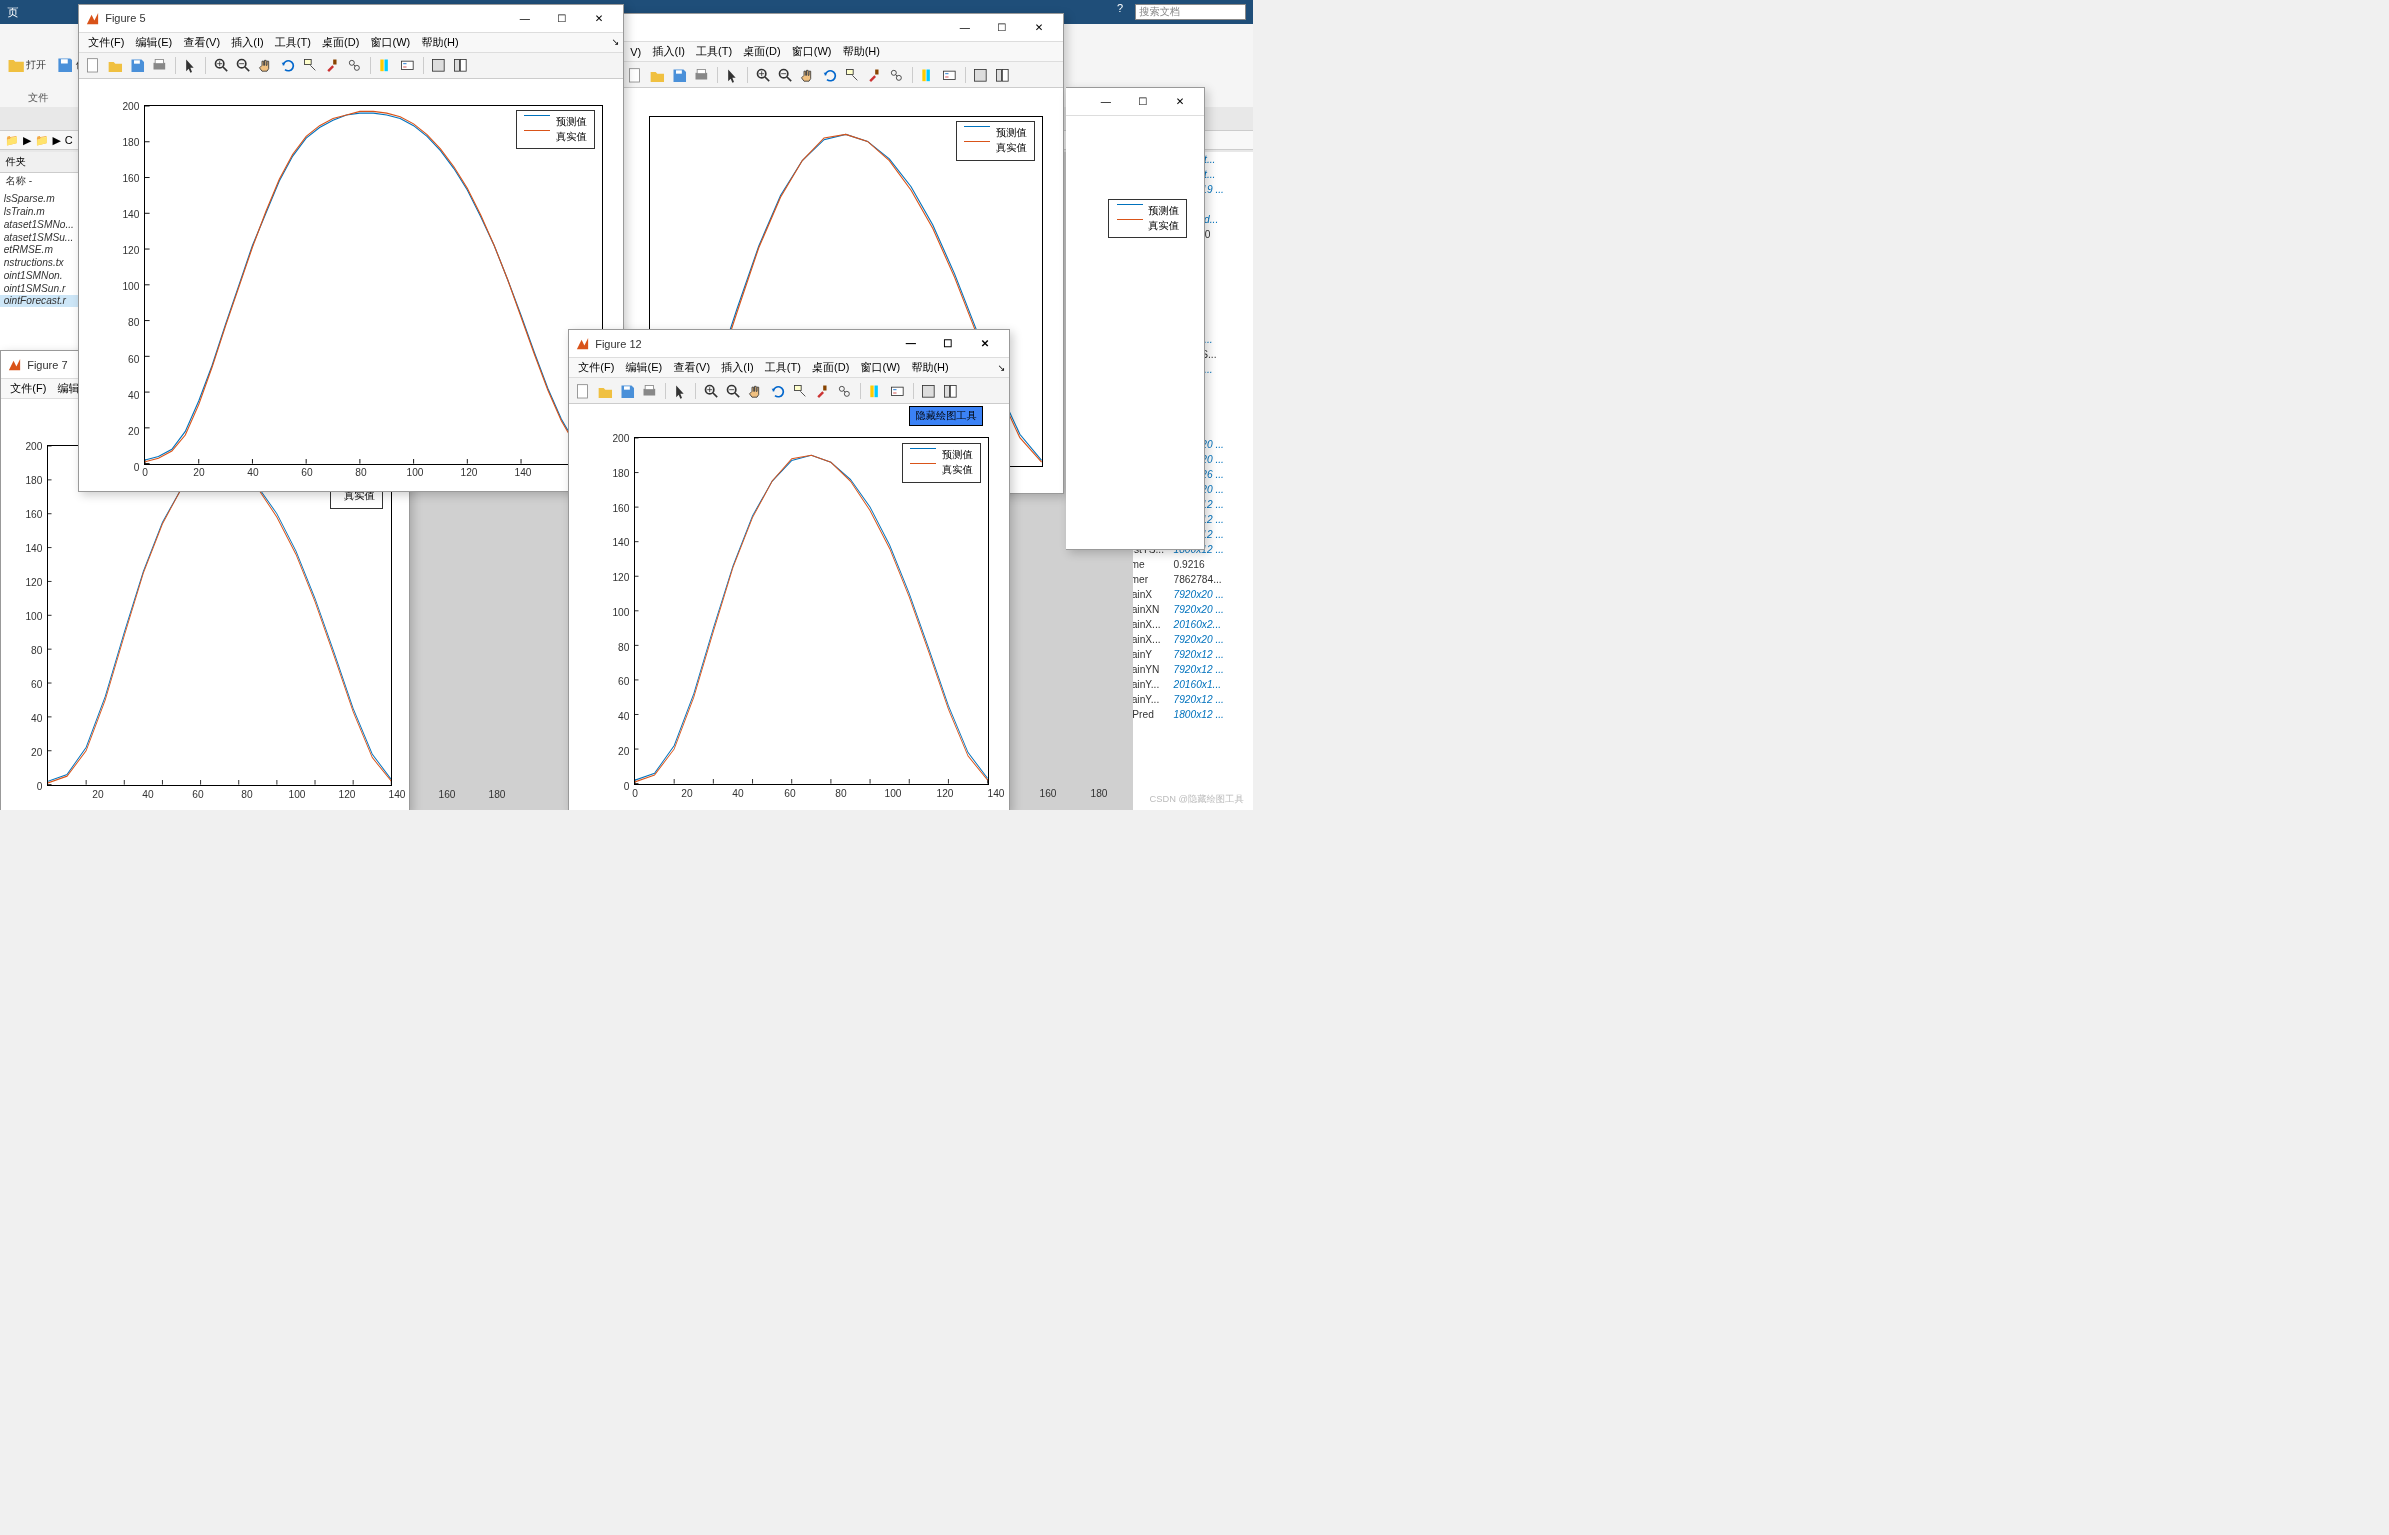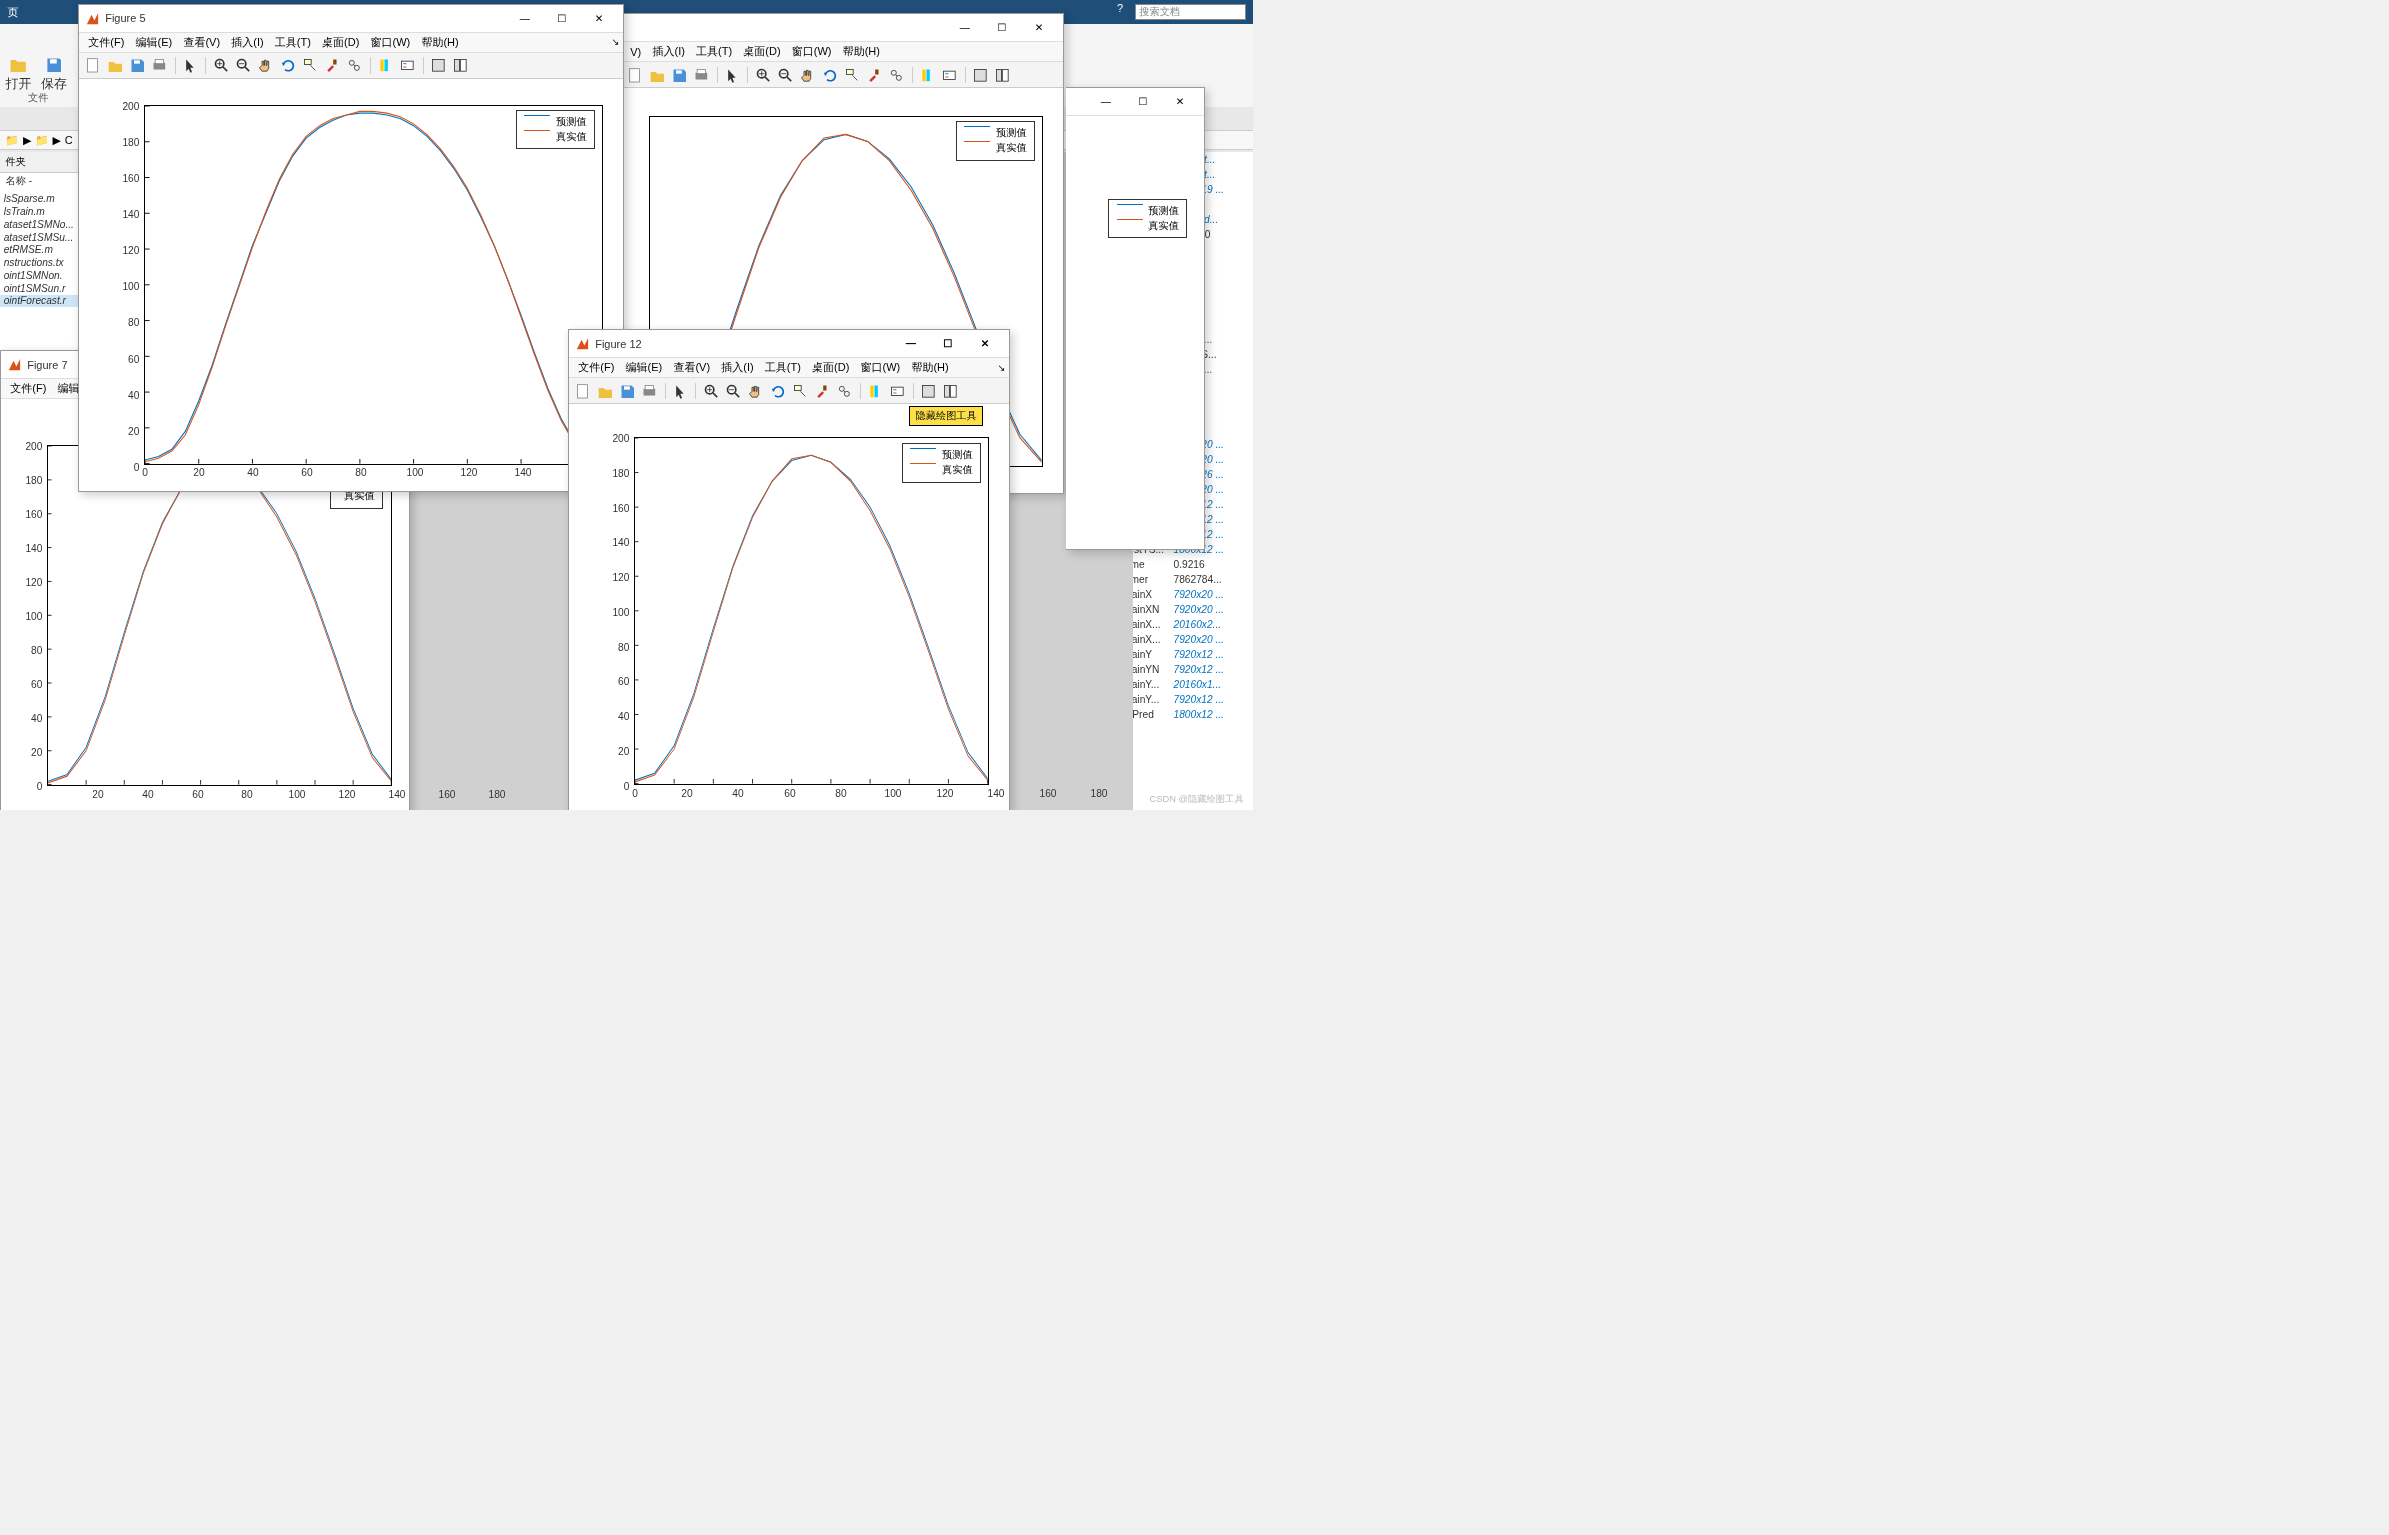--- a/index.html
+++ b/index.html
@@ -4,21 +4,21 @@
 <style>
   * { box-sizing: border-box; margin: 0; padding: 0; }
   body { font-family: "Microsoft YaHei", Arial, sans-serif; font-size: 11px; background: #f0f0f0; width: 1253px; height: 810px; overflow: hidden; position: relative; }
   
   
   .matlab-bg { position: absolute; inset: 0; background: linear-gradient(#1a3a5c 0 37px, #e8e8e8 37px 100%); }
   .matlab-ribbon { position: absolute; top: 0; left: 0; right: 0; height: 111px; background: #f5f5f5; }
   .matlab-tabs { position: absolute; top: 0; left: 0; right: 0; height: 24px; background: #1f4e79; color: #fff; display: flex; align-items: center; padding-left: 7.4px; gap: 11px; }
   .matlab-search { position: absolute; top: 3.7px; right: 7.4px; width: 111px; height: 16.7px; background: #fff; border: 0.9px solid #888; font-size: 10.2px; padding: 0 3.7px; color: #888; }
   .matlab-ribbon-icons { position: absolute; top: 31px; left: 5.6px; display: flex; gap: 9.3px; }
-  .rib-btn { display: flex; flex-direction: column; align-items: center; font-size: 13px; color: #333; }
+  .rib-btn { display: flex; flex-direction: row; align-items: center; font-size: 10px; color: #333; }
   .rib-btn svg { width: 20.4px; height: 20.4px; }
   .matlab-addr { position: absolute; top: 130px; left: 0; right: 0; height: 20.4px; background: #f8f8f8; border-top: 0.9px solid #ccc; border-bottom: 0.9px solid #ccc; display: flex; align-items: center; padding-left: 5.6px; gap: 3.7px; }
   
   .left-panel { position: absolute; top: 152px; left: 0; width: 83px; bottom: 0; background: #fff; border-right: 0.9px solid #ccc; font-size: 10.2px; }
   .left-panel-title { padding: 2.8px 5.6px; background: #f0f0f0; border-bottom: 0.9px solid #ccc; }
   .left-panel-sub { padding: 1.9px 5.6px; color: #333; }
   .file-list { padding: 1.9px 0; font-style: italic; }
   .file-item { padding: 0.9px 3.7px; white-space: nowrap; overflow: hidden; color: #333; }
   .file-item.sel { background: #cde6f7; }
   
@@ -49,21 +49,21 @@
   .plot-axes { position: absolute; border: 0.9px solid #000; }
   .plot-svg { width: 100%; height: 100%; }
   .xtick, .ytick { position: absolute; font-size: 10.2px; color: #333; }
   .ytick { right: 100%; margin-right: 5.6px; transform: translateY(-50%); }
   .xtick { top: 100%; margin-top: 3.7px; transform: translateX(-50%); }
   
   .legend-box { position: absolute; background: #fff; border: 0.9px solid #333; padding: 3.7px 7.4px; font-size: 10.2px; }
   .legend-row { display: flex; align-items: flex-start; gap: 5.6px; height: 15px; }
   .legend-line { width: 26px; height: 1.4px; }
   
-  .tooltip-box { position: absolute; background: #fde047; border: 0.9px solid #000; padding: 1.9px 5.6px; font-size: 10.2px; text-align: right; }
+  .tooltip-box { position: absolute; background: #3b82f6; border: 0.9px solid #000; padding: 1.9px 5.6px; font-size: 10.2px; text-align: right; }
   
   .watermark { position: absolute; right: 9.3px; bottom: 3.7px; font-size: 9.3px; color: rgba(180,180,180,0.9); }
 </style>
 </head>
 <body>
 
 <div class="matlab-bg">
   <div class="matlab-tabs">
     <span>页</span>
   </div>

